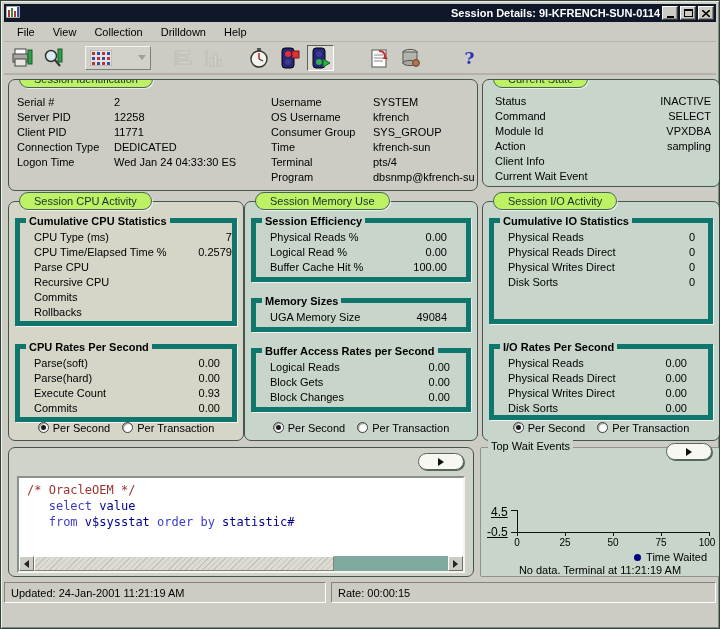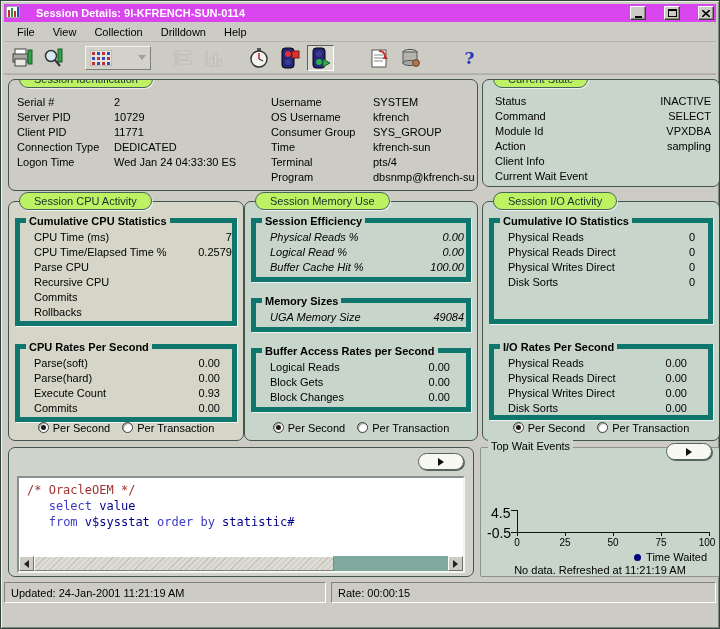--- a/index.html
+++ b/index.html
@@ -6,21 +6,21 @@
   html,body { width:720px; height:629px; background:#9aa8a2; }
   .w {
     position:relative; width:720px; height:629px;
     background:#ccccc4; color:#000;
     font-family:"Liberation Sans", sans-serif; font-size:11px;
     border:1px solid #31443e;
     box-shadow: inset 1px 1px 0 #eef0e8, inset -1px -1px 0 #7e8a84;
     padding:3px; overflow:hidden;
   }
   
-  .titlebar { height:18px; background:#d946ef; display:flex; align-items:center; gap:16px; padding:0 2px; }
+  .titlebar { height:18px; background:#0f172a; display:flex; align-items:center; gap:0; padding:0 2px;text-align:right; }
   .tb-title { flex:1; color:#fff; font-weight:bold; font-size:11px; white-space:nowrap; overflow:hidden; }
   .wbtn { width:16px; height:14px; background:#ccccc4; border:1px solid; border-color:#fff #3c3c3c #3c3c3c #fff; box-shadow:inset -1px -1px 0 #8a8a82; display:flex; align-items:center; justify-content:center; margin-left:2px; }
   .min-glyph { width:7px; height:2px; background:#000; margin-top:7px; }
   .max-glyph { width:9px; height:8px; border:1px solid #000; border-top:2px solid #000; }
   
   .menubar { height:20px; display:flex; align-items:center; padding-left:4px; border-bottom:1px solid #b4b4ac; }
   .menu-item { padding:3px 9px; white-space:nowrap; }
   
   .toolbar { height:32px; display:flex; align-items:center; padding-left:5px; gap:4px; border-bottom:1px solid #b4b4ac; }
   .ticon { width:27px; height:26px; display:flex; align-items:center; justify-content:center; }
@@ -55,42 +55,42 @@
   .staterow { display:flex; justify-content:space-between; height:15px; }
   
   .group { position:relative; margin:16px 6px 0 6px; border:5px solid #0f766e; box-shadow:1px 1px 0 rgba(255,255,255,.7); }
   .gtitle { position:absolute; top:-8px; left:6px; padding:0 3px; font-weight:bold; white-space:nowrap; }
   .bg-beige .gtitle { background:#d6d6c8; } .bg-green .gtitle { background:#c7d5cb; }
   .gbody { overflow:hidden; padding:8px 0 0 4px; }
   .srow { display:flex; height:15px; }
   .sl { flex:1; padding-left:10px; white-space:nowrap; overflow:hidden; }
   .sv { text-align:right; white-space:nowrap; }
   .clip  { margin-right:-6px; }
-  .pr12 { padding-right:12px; } .pr2 { padding-right:2px;font-style:italic; } .pr16 { padding-right:16px; } .pr13 { padding-right:13px; } .pr21 { padding-right:21px; }
+  .pr12 { padding-right:12px; } .pr2 { padding-right:19px; } .pr16 { padding-right:16px; } .pr13 { padding-right:13px; } .pr21 { padding-right:21px; }
   .radio-strip { position:absolute; bottom:5px; left:0; right:0; display:flex; justify-content:center; align-items:center; gap:12px; height:15px;margin-top:26px; }
   .radio-opt { display:flex; align-items:center; gap:4px; }
   .radio { width:11px; height:11px; border-radius:50%; background:#fff; border:1px solid #3c3c3c; box-shadow:inset 1px 1px 1px #9a9a92; }
   .radio.on::after { content:""; display:block; width:5px; height:5px; margin:2px; border-radius:50%; background:#1c1c1c; }
   
   .xpill { position:absolute; top:5px; right:9px; width:46px; height:17px; border-radius:9px; background:#f8f8f2; border:1px solid #55655f; box-shadow:1px 1px 0 #55655f; display:flex; align-items:center; justify-content:center; }
   .xpill-arrow { width:0; height:0; border-top:4px solid transparent; border-bottom:4px solid transparent; border-left:6px solid #101010; }
   .sqlbox { position:absolute; left:8px; top:28px; right:8px; height:97px; border:2px solid; border-color:#88928c #f4f6f0 #f4f6f0 #88928c; background:#fff; }
   .sqltext { position:absolute; left:0; right:0; top:0; bottom:15px; padding:4px 2px 0 8px; font-family:"DejaVu Sans Mono", monospace; font-size:12px; line-height:16px; white-space:pre; overflow:hidden; }
   .c-comment { color:#a03333; } .c-kw { color:#3c3cc8; } .c-id { color:#00008b; }
   .hscroll { position:absolute; left:0; right:0; bottom:0; height:15px; background:#d6d6ce; display:flex; }
   .sbtn { width:15px; height:15px; background:#ccccc4; border:1px solid; border-color:#fff #70706a #70706a #fff; display:flex; align-items:center; justify-content:center; flex:none; }
   .tri-l { width:0; height:0; border-top:4px solid transparent; border-bottom:4px solid transparent; border-right:5px solid #222; }
   .tri-r { width:0; height:0; border-top:4px solid transparent; border-bottom:4px solid transparent; border-left:5px solid #222; }
   .thumb { width:300px; flex:none; background:#dcdcd4; border:1px solid; border-color:#fff #84847c #84847c #fff;
            background-image:repeating-linear-gradient(135deg, #dcdcd4 0 3px, #c4c4ba 3px 4px); }
   .tealtrack { flex:1; background:#7fa89e; }
   
   .twe-title { position:absolute; top:-8px; left:7px; padding:0 3px; background:#c7d5cb; white-space:nowrap; }
   .twe .xpill { top:-5px; right:7px; }
-  .yl { position:absolute; font-size:14px; }
+  .yl { position:absolute; font-size:12px;text-decoration:underline; }
   .axis { position:absolute; background:#111; }
   .xtick { position:absolute; width:1px; height:4px; background:#111; top:84px; }
   .ytickd { position:absolute; width:6px; height:1px; background:#111; left:30px; }
   .xlab { position:absolute; top:89px; font-size:10px; transform:translateX(-50%); }
   .legend { position:absolute; right:12px; top:103px; display:flex; align-items:center; gap:5px; }
   .dot { width:7px; height:7px; border-radius:50%; }
   .note { position:absolute; left:0; right:0; top:116px; text-align:center; }
   
   .statusbar { height:23px; display:flex; gap:5px; padding-top:2px; }
   .scell { border:1px solid; border-color:#84847c #fff #fff #84847c; background:#ccccc4; display:flex; align-items:center; padding-left:6px; white-space:nowrap; }
@@ -241,21 +241,21 @@
 
     <div class="panel" id="p-ident">
       <span class="pill">Session Identification</span>
       <div class="col" id="col1">
         <div class="idrow">
             <span class="lbl">Serial #</span>
             <span class="val">2</span>
           </div>
         <div class="idrow">
             <span class="lbl">Server PID</span>
-            <span class="val">10729</span>
+            <span class="val">12258</span>
           </div>
         <div class="idrow">
             <span class="lbl">Client PID</span>
             <span class="val">11771</span>
           </div>
         <div class="idrow">
             <span class="lbl">Connection Type</span>
             <span class="val">DEDICATED</span>
           </div>
         <div class="idrow">
@@ -324,21 +324,21 @@
           </div>
       </div>
     </div>
 
     <div class="panel bg-beige" id="p-cpu">
       <span class="pill">Session CPU Activity</span>
       <div class="group">
         <span class="gtitle">Cumulative CPU Statistics</span>
         <div class="gbody" style="height:98px;">
           <div class="srow">
-              <span class="sl">CPU Time (ms)</span>
+              <span class="sl">CPU Type (ms)</span>
               <span class="sv clip">72</span>
             </div>
           <div class="srow">
               <span class="sl">CPU Time/Elapsed Time %</span>
               <span class="sv clip">0.25792</span>
             </div>
           <div class="srow">
               <span class="sl">Parse CPU</span>
             </div>
           <div class="srow">
@@ -551,21 +551,21 @@
       <span class="xtick" style="left:228px;"></span>
       <span class="xlab" style="left:36px;">0</span>
       <span class="xlab" style="left:84px;">25</span>
       <span class="xlab" style="left:132px;">50</span>
       <span class="xlab" style="left:180px;">75</span>
       <span class="xlab" style="left:226px;">100</span>
       <span class="legend">
         <span class="dot" style="background:#000080;"></span>
         <span>Time Waited</span>
       </span>
-      <span class="note">No data. Refreshed at 11:21:19 AM</span>
+      <span class="note">No data. Terminal at 11:21:19 AM</span>
     </div>
   </div>
 
   <div class="statusbar">
     <span class="scell" id="scell1">Updated: 24-Jan-2001 11:21:19 AM</span>
     <span class="scell" id="scell2">Rate: 00:00:15</span>
   </div>
 
 </div>
 

